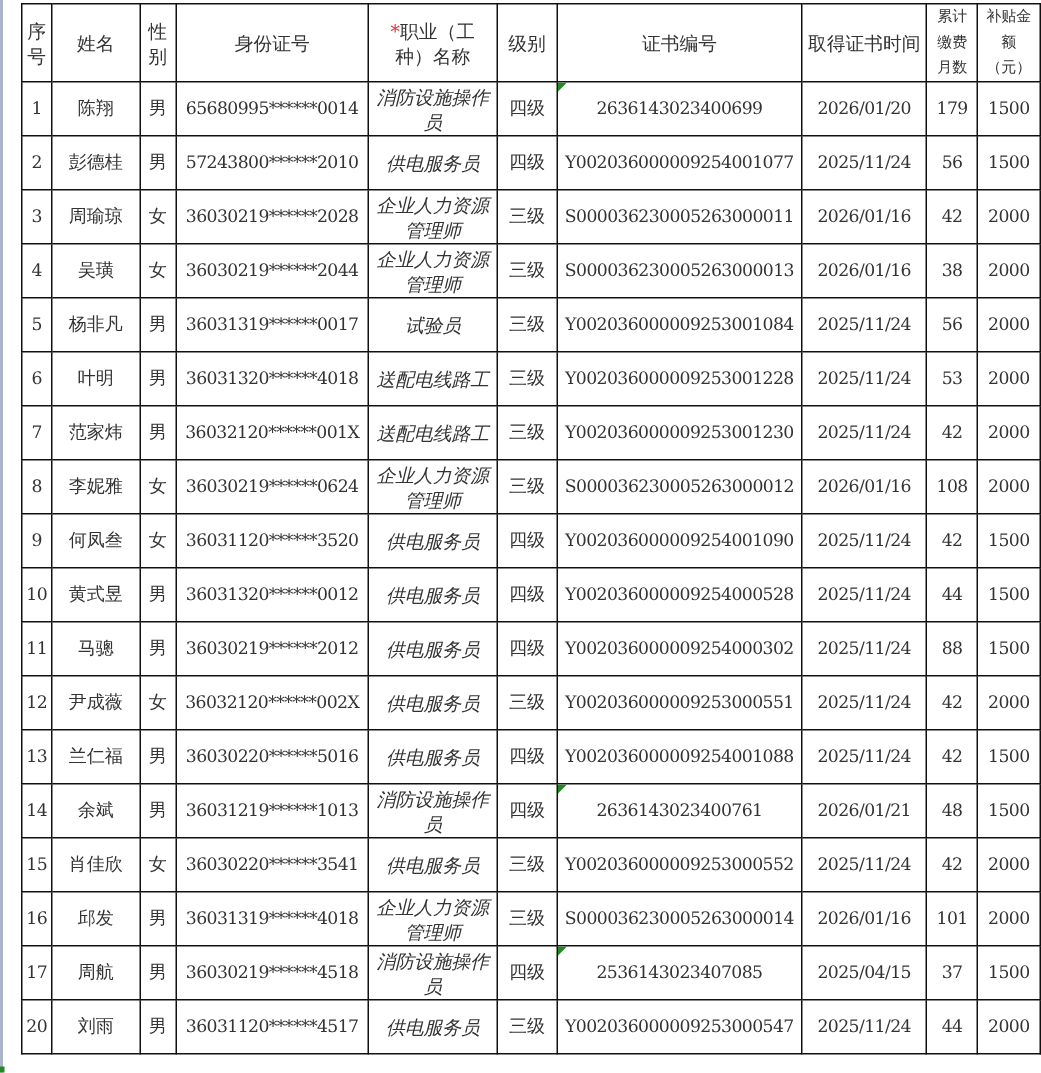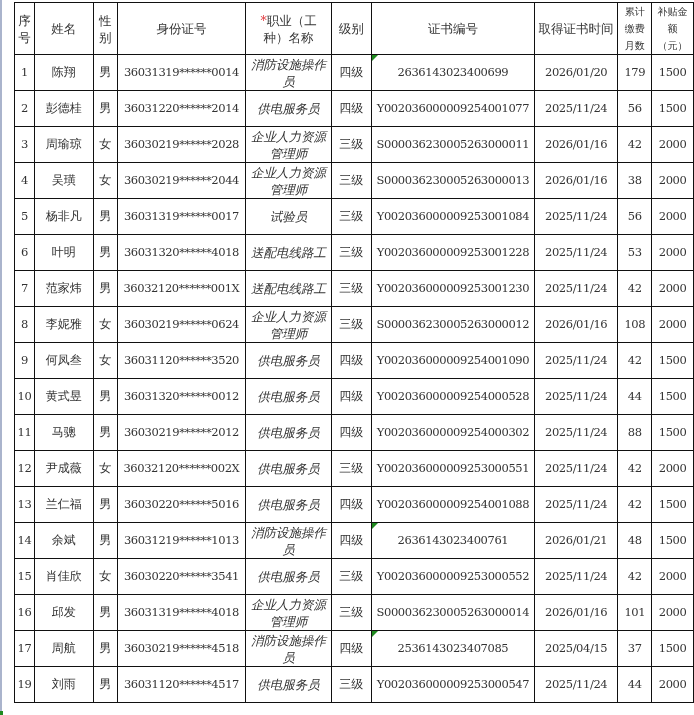--- a/index.html
+++ b/index.html
@@ -54,33 +54,33 @@
       <th>取得证书时间</th>
       <th class="small">累计缴费月数</th>
       <th class="small">补贴金额（元）</th>
     </tr>
   </thead>
   <tbody id="tbody">
       <tr>
         <td class="num"><span>1</span></td>
         <td><span>陈翔</span></td>
         <td><span>男</span></td>
-        <td class="num"><span>36031319******0014</span></td>
+        <td class="num"><span>65680995******0014</span></td>
         <td class="job"><span>消防设施操作员</span></td>
         <td><span>四级</span></td>
         <td class="num cert"><span class="note-mark"></span><span>2636143023400699</span></td>
         <td class="num"><span>2026/01/20</span></td>
         <td class="num"><span>179</span></td>
         <td class="num"><span>1500</span></td>
       </tr>
       <tr>
         <td class="num"><span>2</span></td>
         <td><span>彭德桂</span></td>
         <td><span>男</span></td>
-        <td class="num"><span>36031220******2014</span></td>
+        <td class="num"><span>57243800******2010</span></td>
         <td class="job"><span>供电服务员</span></td>
         <td><span>四级</span></td>
         <td class="num cert"><span>Y002036000009254001077</span></td>
         <td class="num"><span>2025/11/24</span></td>
         <td class="num"><span>56</span></td>
         <td class="num"><span>1500</span></td>
       </tr>
       <tr>
         <td class="num"><span>3</span></td>
         <td><span>周瑜琼</span></td>
@@ -255,21 +255,21 @@
         <td><span>男</span></td>
         <td class="num"><span>36030219******4518</span></td>
         <td class="job"><span>消防设施操作员</span></td>
         <td><span>四级</span></td>
         <td class="num cert"><span class="note-mark"></span><span>2536143023407085</span></td>
         <td class="num"><span>2025/04/15</span></td>
         <td class="num"><span>37</span></td>
         <td class="num"><span>1500</span></td>
       </tr>
       <tr>
-        <td class="num"><span>19</span></td>
+        <td class="num"><span>20</span></td>
         <td><span>刘雨</span></td>
         <td><span>男</span></td>
         <td class="num"><span>36031120******4517</span></td>
         <td class="job"><span>供电服务员</span></td>
         <td><span>三级</span></td>
         <td class="num cert"><span>Y002036000009253000547</span></td>
         <td class="num"><span>2025/11/24</span></td>
         <td class="num"><span>44</span></td>
         <td class="num"><span>2000</span></td>
       </tr>

